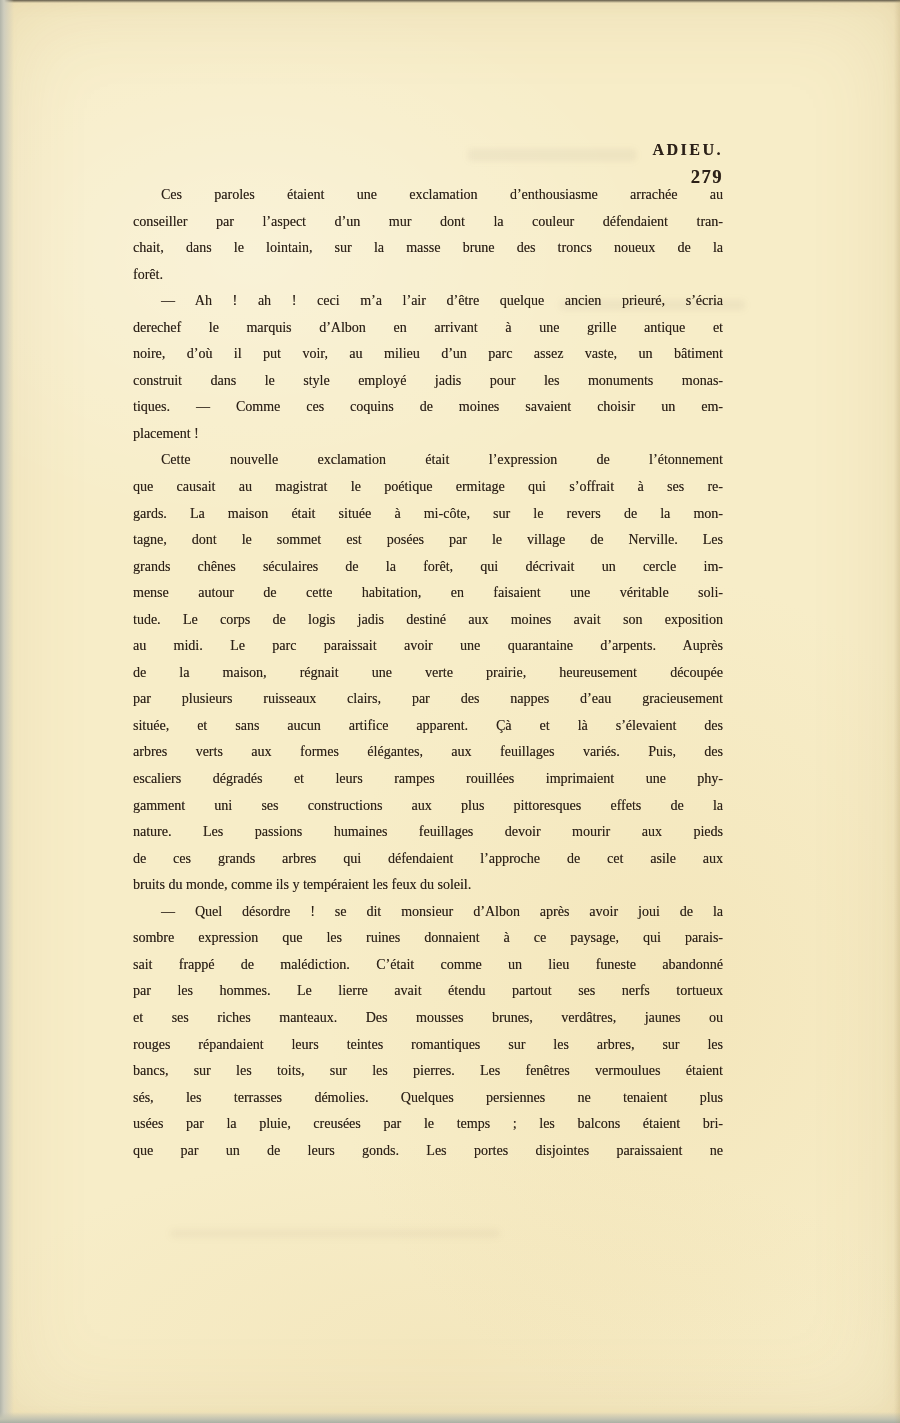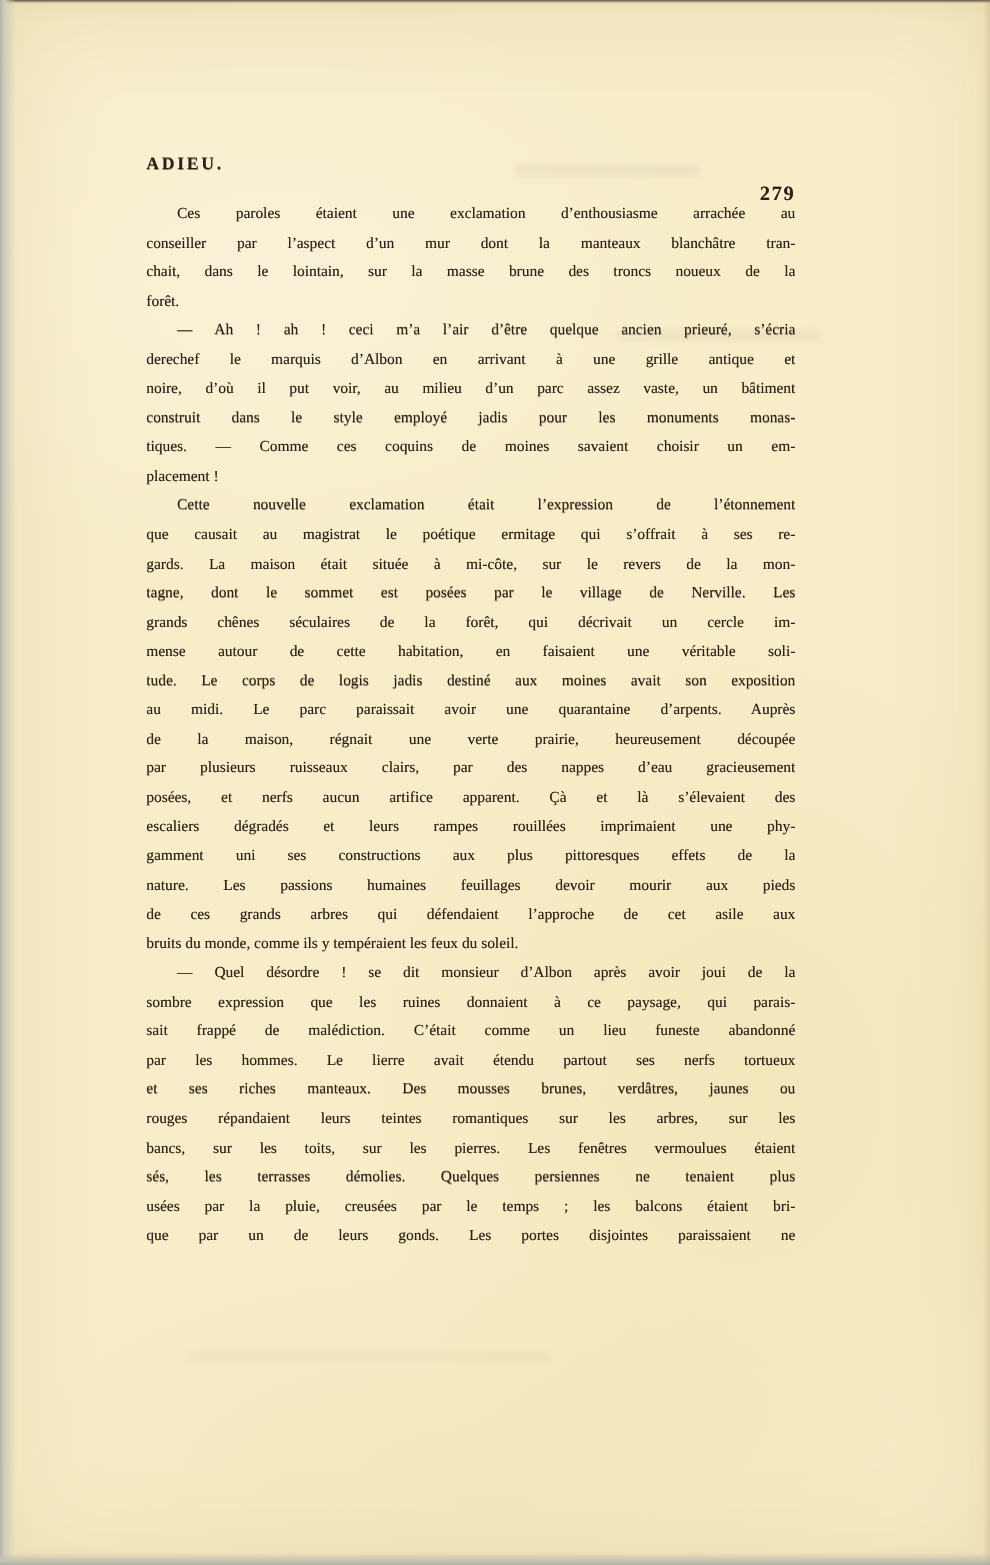--- a/index.html
+++ b/index.html
@@ -56,21 +56,21 @@
   .ghost.g2 { left: 560px; top: 300px; width: 185px; height: 10px; }
   .ghost.g3 { left: 170px; top: 1229px; width: 330px; height: 9px; background: rgba(110,105,85,0.05); }
 
   .page-header {
     position: absolute;
     left: 133px; top: 139px; width: 590px; height: 26px;
     z-index: 3;
   }
   .running-title {
     position: absolute; left: 0; right: 0; top: 2px;
-    text-align: left;
+    text-align: right;
     font-size: 16px; font-weight: bold;
     letter-spacing: 2.5px;
     text-shadow: 0.2px 0.2px 0.4px rgba(44,33,24,0.55);
   }
   .page-number {
     position: absolute; right: 0; top: 0;
     font-size: 18.5px; font-weight: bold;
     letter-spacing: 1.5px;
     text-shadow: 0.2px 0.2px 0.4px rgba(44,33,24,0.55);
     margin-top: 28px;
@@ -110,21 +110,21 @@
 <div class="ghost g3"></div>
 
 <div class="page-header">
   <div class="running-title">ADIEU.</div>
   <div class="page-number">279</div>
 </div>
 
 <div class="text-block">
     <div class="paragraph">
       <div class="line indent">Ces paroles étaient une exclamation d’enthousiasme arrachée au</div>
-      <div class="line">conseiller par l’aspect d’un mur dont la manteaux blanchâtre tran-</div>
+      <div class="line">conseiller par l’aspect d’un mur dont la couleur défendaient tran-</div>
       <div class="line">chait, dans le lointain, sur la masse brune des troncs noueux de la</div>
       <div class="line endline">forêt.</div>
     </div>
     <div class="paragraph">
       <div class="line indent">— Ah ! ah ! ceci m’a l’air d’être quelque ancien prieuré, s’écria</div>
       <div class="line">derechef le marquis d’Albon en arrivant à une grille antique et</div>
       <div class="line">noire, d’où il put voir, au milieu d’un parc assez vaste, un bâtiment</div>
       <div class="line">construit dans le style employé jadis pour les monuments monas-</div>
       <div class="line">tiques. — Comme ces coquins de moines savaient choisir un em-</div>
       <div class="line endline">placement !</div>
@@ -133,21 +133,22 @@
       <div class="line indent">Cette nouvelle exclamation était l’expression de l’étonnement</div>
       <div class="line">que causait au magistrat le poétique ermitage qui s’offrait à ses re-</div>
       <div class="line">gards. La maison était située à mi-côte, sur le revers de la mon-</div>
       <div class="line">tagne, dont le sommet est posées par le village de Nerville. Les</div>
       <div class="line">grands chênes séculaires de la forêt, qui décrivait un cercle im-</div>
       <div class="line">mense autour de cette habitation, en faisaient une véritable soli-</div>
       <div class="line">tude. Le corps de logis jadis destiné aux moines avait son exposition</div>
       <div class="line">au midi. Le parc paraissait avoir une quarantaine d’arpents. Auprès</div>
       <div class="line">de la maison, régnait une verte prairie, heureusement découpée</div>
       <div class="line">par plusieurs ruisseaux clairs, par des nappes d’eau gracieusement</div>
-      <div class="line">posées, et nerfs aucun artifice apparent. Çà et là s’élevaient des</div>
+      <div class="line">située, et sans aucun artifice apparent. Çà et là s’élevaient des</div>
+      <div class="line">arbres verts aux formes élégantes, aux feuillages variés. Puis, des</div>
       <div class="line">escaliers dégradés et leurs rampes rouillées imprimaient une phy-</div>
       <div class="line">gamment uni ses constructions aux plus pittoresques effets de la</div>
       <div class="line">nature. Les passions humaines feuillages devoir mourir aux pieds</div>
       <div class="line">de ces grands arbres qui défendaient l’approche de cet asile aux</div>
       <div class="line endline">bruits du monde, comme ils y tempéraient les feux du soleil.</div>
     </div>
     <div class="paragraph">
       <div class="line indent">— Quel désordre ! se dit monsieur d’Albon après avoir joui de la</div>
       <div class="line">sombre expression que les ruines donnaient à ce paysage, qui parais-</div>
       <div class="line">sait frappé de malédiction. C’était comme un lieu funeste abandonné</div>

